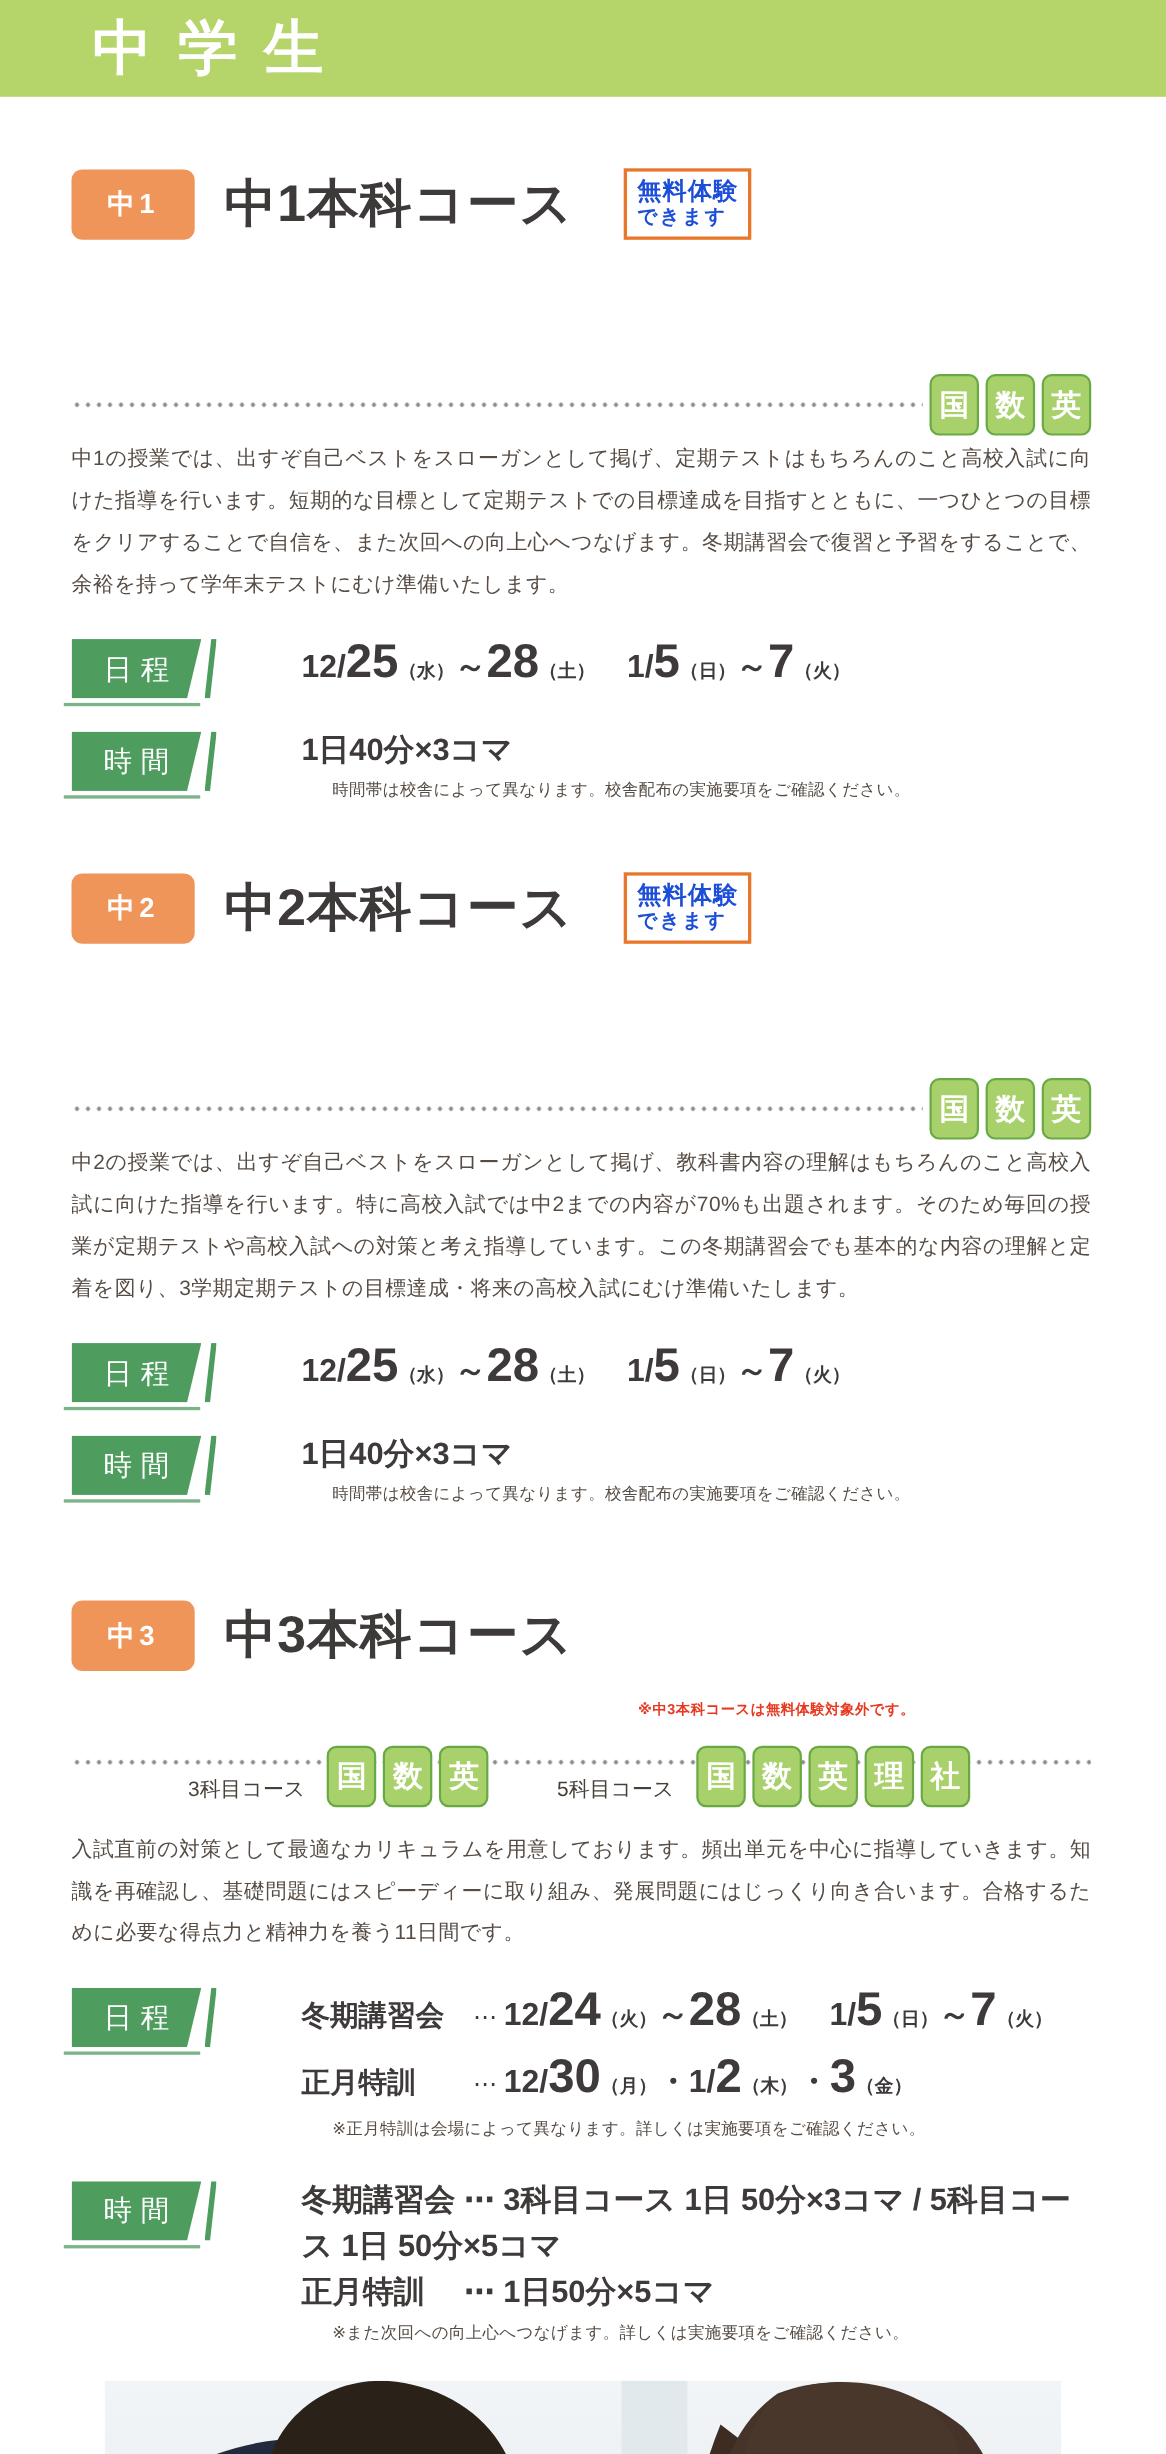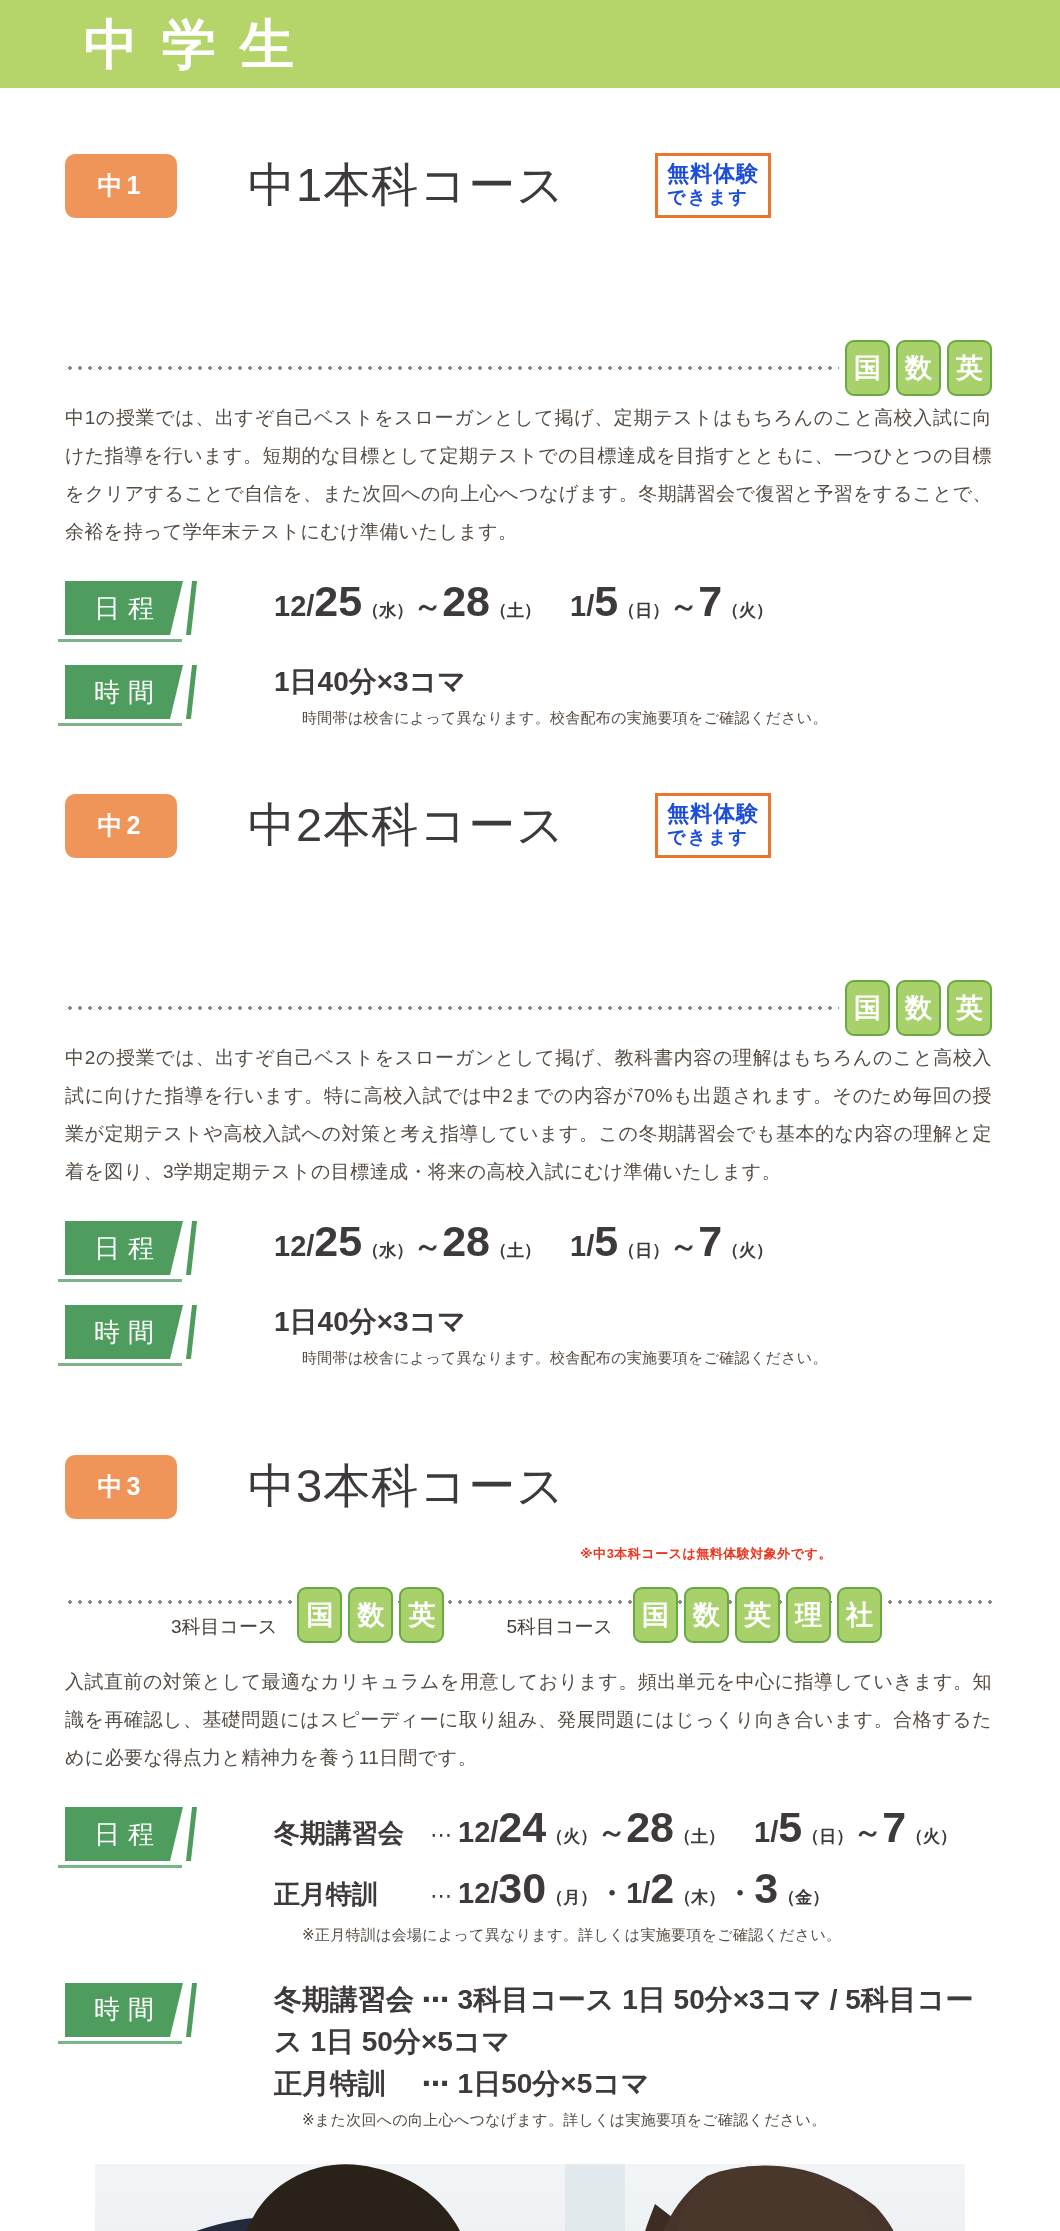--- a/index.html
+++ b/index.html
@@ -8,24 +8,24 @@
     font-family:"Liberation Sans","DejaVu Sans",sans-serif;
     color:#3e3a39;
   }
   
   .banner{height:88px;background:#b5d46a;display:flex;align-items:center;padding-left:84px;box-sizing:border-box;}
   .banner-title{color:#ffffff;font-size:54px;font-weight:700;letter-spacing:24px;line-height:1;}
 
   .content{padding:0 68px 0 65px;box-sizing:border-box;}
 
   
-  .sec-head{display:flex;align-items:center;position:relative;margin-top:27px;gap:44px;}
+  .sec-head{display:flex;align-items:center;position:relative;margin-top:27px;}
   .grade-badge{width:112px;height:64px;background:#ef9559;border-radius:10px;color:#fff;
     font-size:25px;font-weight:700;letter-spacing:4px;display:flex;align-items:center;justify-content:center;flex:0 0 auto;}
-  .course-title{font-size:47px;font-weight:400;letter-spacing:1px;margin-left:27px;white-space:nowrap;color:#3e3a39;}
+  .course-title{font-size:47px;font-weight:700;letter-spacing:1px;margin-left:27px;white-space:nowrap;color:#3e3a39;}
   .trial-badge{margin-left:46px;border:3px solid #e8772b;background:#fff;padding:5px 9px 6px;
     color:#1d4ed8;font-weight:700;line-height:1.2;flex:0 0 auto;}
   .trial-badge .l1{display:block;font-size:22px;letter-spacing:1px;}
   .trial-badge .l2{display:block;font-size:18px;letter-spacing:2px;}
   .sec3-note{position:absolute;left:515px;bottom:-6px;font-size:13px;font-weight:700;color:#e83820;letter-spacing:.5px;}
 
   
   .dots-bg{background-image:radial-gradient(circle,#8b8b8b 1.7px,transparent 2.1px);
     background-size:10px 6px;background-repeat:repeat-x;background-position:left center;height:6px;}
   .subjects-row{display:flex;align-items:center;margin-top:84px;height:56px;}

